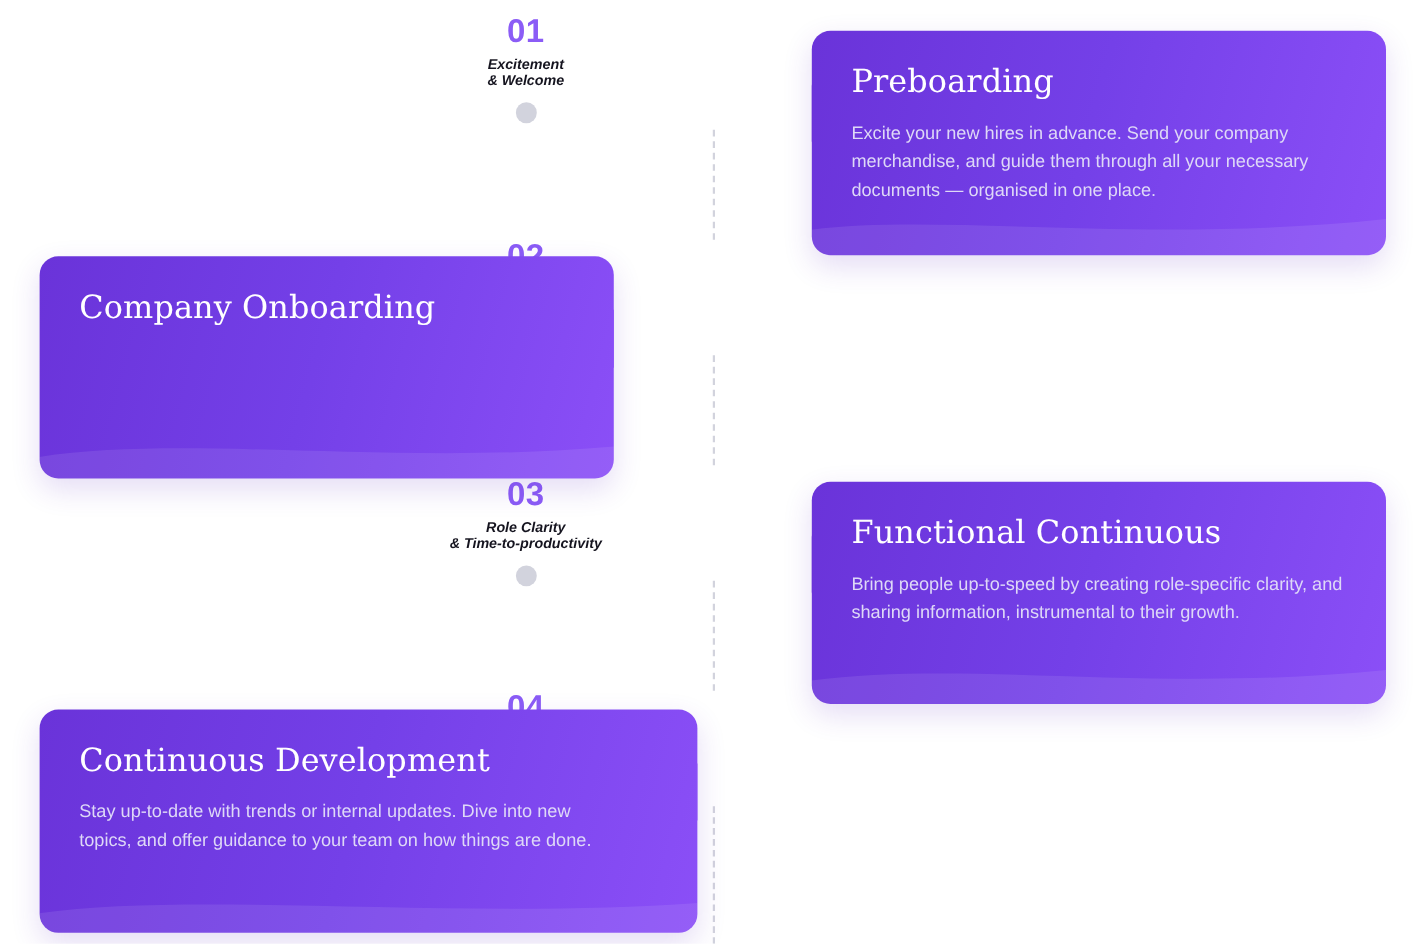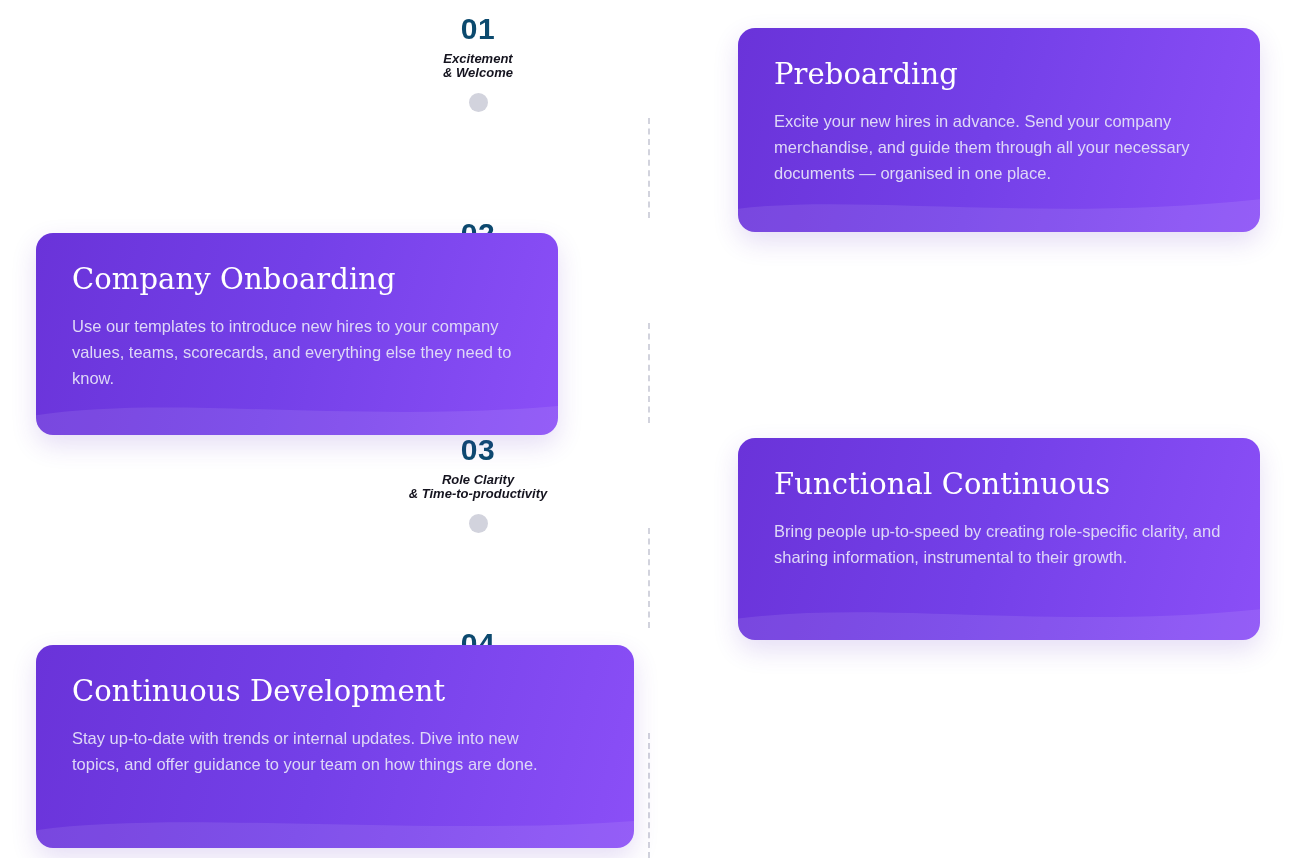--- a/index.html
+++ b/index.html
@@ -42,21 +42,21 @@
   }
   .step-inner {
     width: 340px;
     margin-left: -170px;
     text-align: center;
   }
   .step-number {
     font-family: "Liberation Sans", sans-serif;
     font-size: 30px;
     font-weight: 700;
-    color: #0c4a6e;
+    color: #8b5cf6;
     letter-spacing: 0.5px;
     line-height: 1;
   }
   .step-label {
     margin-top: 8px;
     font-family: "Liberation Sans", sans-serif;
     font-size: 13px;
     font-weight: 700;
     color: #15141f;
     line-height: 1.08;
@@ -208,21 +208,20 @@
   </div>
 
   <div class="card" id="card-2">
     <div class="card-arrow right"></div>
     <div class="card-wave">
       <svg viewBox="0 0 520 54" preserveAspectRatio="none">
         <path d="M0,30 C130,6 320,38 520,18 L520,54 L0,54 Z" fill="#ffffff" fill-opacity="0.09"></path>
       </svg>
     </div>
     <h3 class="card-title">Company Onboarding</h3>
-    <p class="card-body">Use our templates to introduce new hires to your company values, teams, scorecards, and everything else they need to know.</p>
   </div>
 
   <div class="card" id="card-3">
     <div class="card-arrow left"></div>
     <div class="card-wave">
       <svg viewBox="0 0 520 54" preserveAspectRatio="none">
         <path d="M0,28 C140,6 310,40 520,16 L520,54 L0,54 Z" fill="#ffffff" fill-opacity="0.09"></path>
       </svg>
     </div>
     <h3 class="card-title">Functional Continuous</h3>

